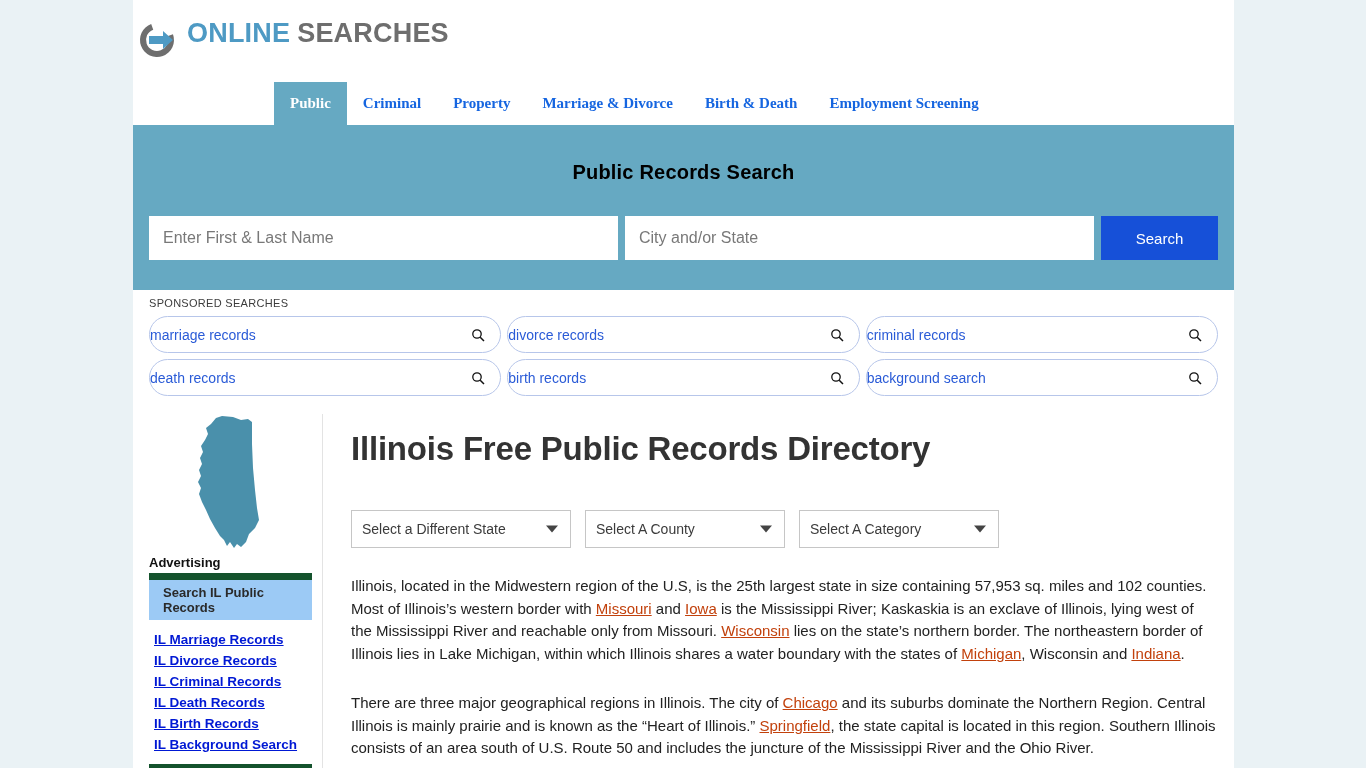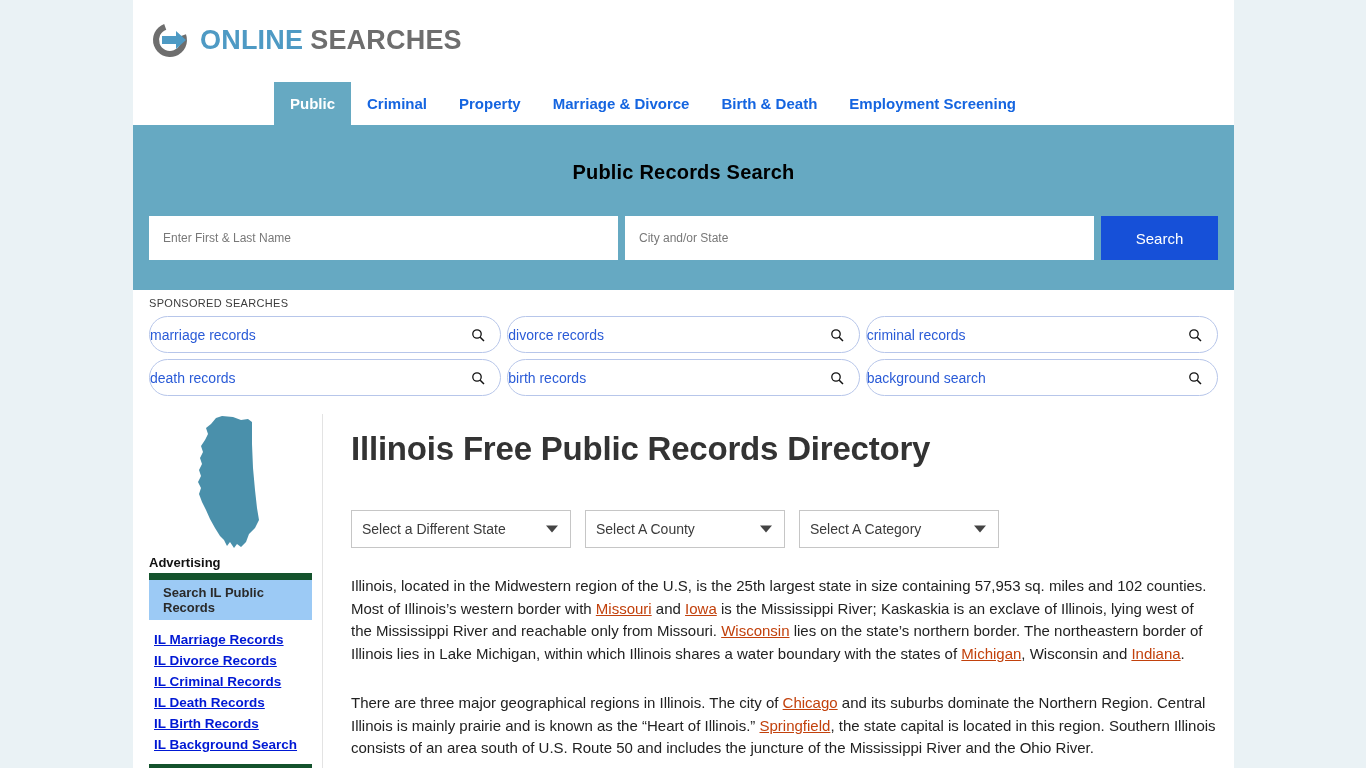--- a/index.html
+++ b/index.html
@@ -20,22 +20,22 @@
   }
 
   
   .header {
     height: 82px;
     background: #ffffff;
     position: relative;
   }
   .logo {
     position: absolute;
-    left: 15px; top: 18px;
-    display: flex; align-items: center;
+    left: 2px; top: 18px;
+    display: flex; align-items: flex-start;
     height: 44px;
   }
   .logo-mark { width: 44px; height: 44px; margin-right: 8px; }
   .logo-text {
     font-size: 27px;
     font-weight: bold;
     letter-spacing: 0.2px;
     white-space: nowrap;
   }
   .logo-text .online { color: #4e9ac4; }
@@ -52,20 +52,21 @@
   }
   .navtab {
     display: flex;
     align-items: center;
     padding: 0 16px;
     font-size: 15px;
     font-weight: bold;
     color: #1565e0;
     cursor: pointer;
     white-space: nowrap;
+    font-family: Liberation Serif, serif;
   }
   .navtab.active {
     background: #66a9c2;
     color: #ffffff;
   }
 
   
   .hero {
     background: #66a9c2;
     height: 165px;
@@ -84,21 +85,21 @@
     left: 16px; top: 91px;
     width: 1069px;
     display: flex;
     gap: 7px;
   }
   .hero-input {
     height: 44px;
     border: none;
     outline: none;
     background: #ffffff;
-    font-size: 12px;
+    font-size: 16px;
     color: #333;
     padding: 0 14px;
     font-family: "Liberation Sans", sans-serif;
   }
   .hero-input::placeholder { color: #787878; }
   #name-input { width: 469px; }
   #loc-input  { width: 469px; }
   .hero-btn {
     width: 117px; height: 44px;
     background: #1650d8;

